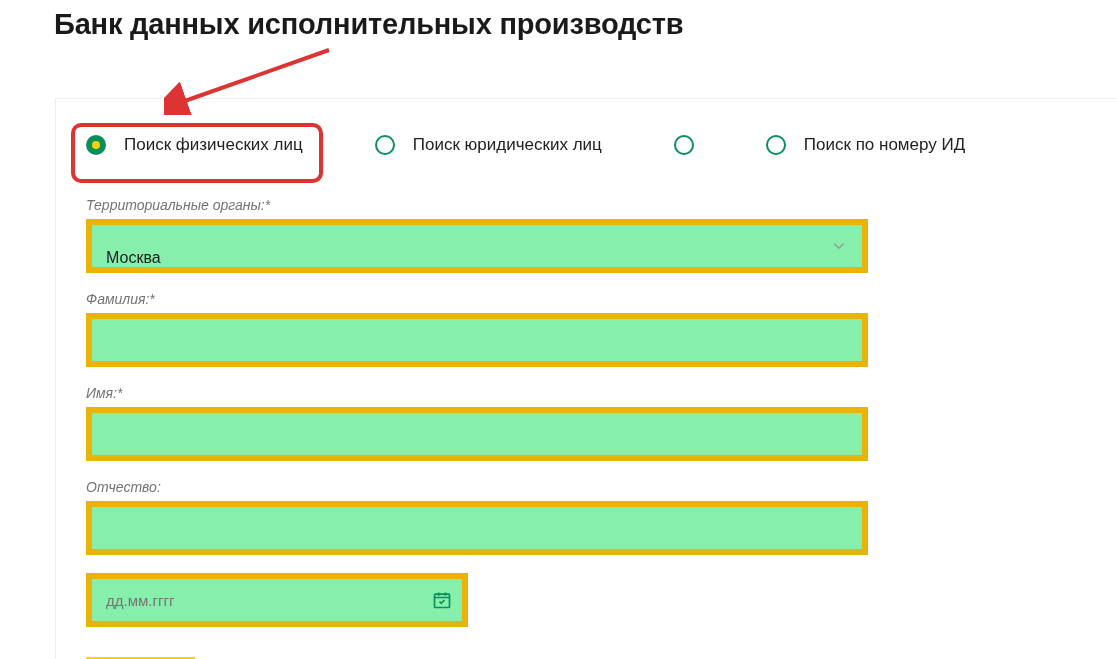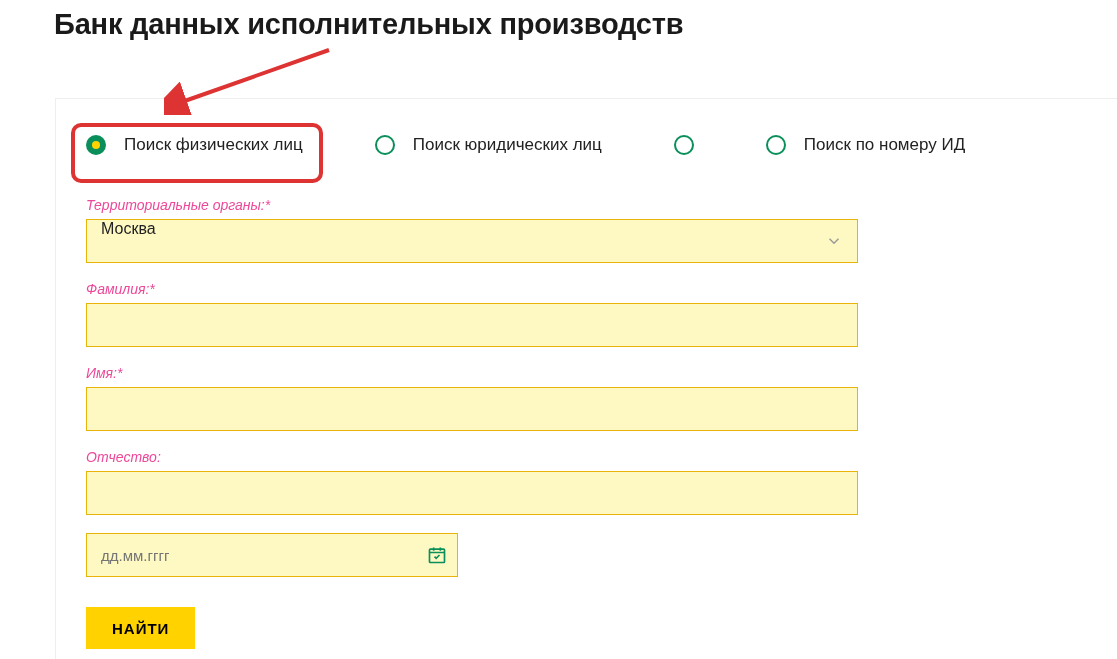--- a/index.html
+++ b/index.html
@@ -7,22 +7,22 @@
   .title{font-weight:800;font-size:29px;letter-spacing:-.2px;margin:8px 0 0 54px}
   .card{position:absolute;left:55px;right:0;top:98px;bottom:0;border-top:1px solid #eee;border-left:1px solid #eee;background:#fff;padding:30px 30px 0 30px}
   .tabs{display:flex;align-items:center;gap:72px;margin-left:0;margin-top:6px}
   .tab{display:flex;align-items:center;gap:18px;font-size:17px;color:#222;cursor:pointer}
   .radio{width:20px;height:20px;border:2px solid #0a8f5b;border-radius:50%;display:flex;align-items:center;justify-content:center;box-sizing:border-box;flex-shrink:0}
   .radio.checked{background:#0a8f5b}
   .radio.checked::after{content:"";width:8px;height:8px;border-radius:50%;background:#ffd200}
   .tab-ring{position:absolute;left:15px;top:24px;width:244px;height:52px;border:4px solid #d33;border-radius:10px;pointer-events:none}
   .form{margin-top:42px}
   .group{margin-bottom:18px}
-  .label{font-style:italic;color:#ec4899;font-size:14px;margin-bottom:6px}
-  .field{height:42px;border:1px solid #eab308;background:#fef9c3;position:relative;display:flex;align-items:flex-start}
+  .label{font-style:italic;color:#737373;font-size:14px;margin-bottom:6px}
+  .field{height:42px;border:6px solid #eab308;background:#86efac;position:relative;display:flex;align-items:flex-end}
   .select{width:770px}
   .select .val{padding:0 14px;font-size:16px;color:#222}
   .chev{position:absolute;right:14px;top:50%;transform:translateY(-50%);width:18px;height:18px}
   .text{width:770px}
   .text input{width:100%;height:100%;border:none;outline:none;font-size:16px;padding:0 14px;background:transparent}
   .date{width:370px}
   .date input{width:100%;height:100%;border:none;outline:none;font-size:15px;padding:0 14px;background:transparent;color:#777}
   .cal{position:absolute;right:10px;top:50%;transform:translateY(-50%);width:20px;height:20px}
   .submit{margin-top:12px;background:#ffd200;border:none;height:42px;padding:0 26px;font-weight:700;font-size:15px;letter-spacing:1px;cursor:pointer}
   

